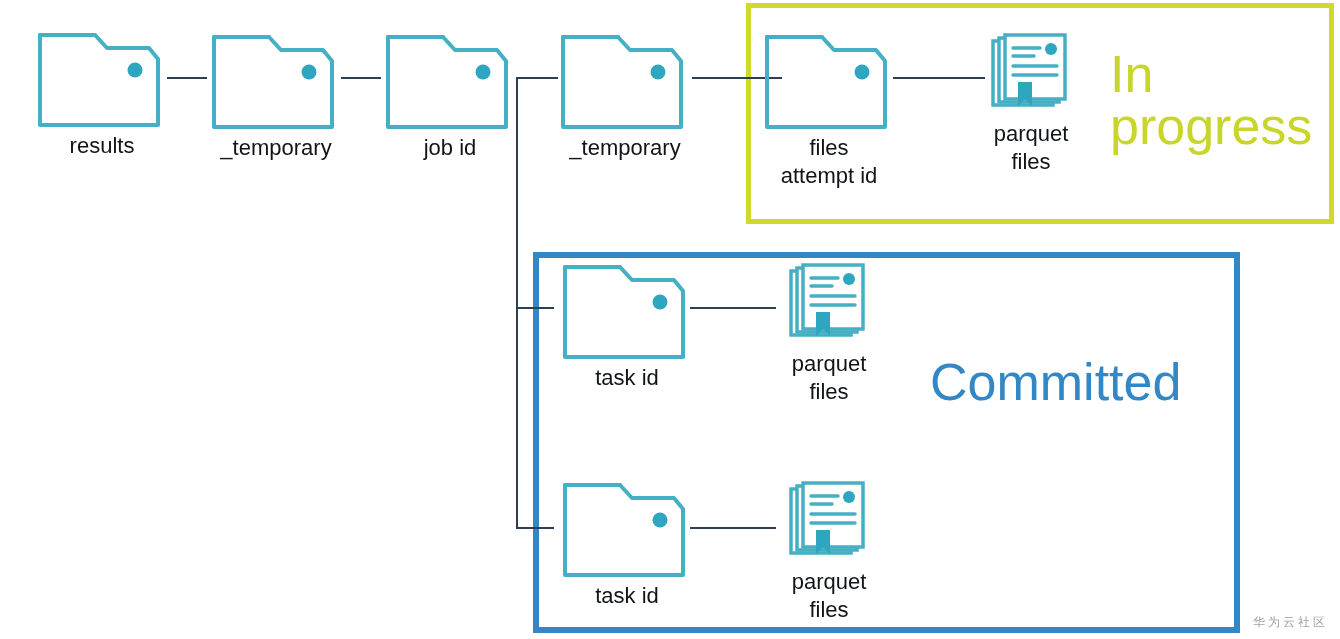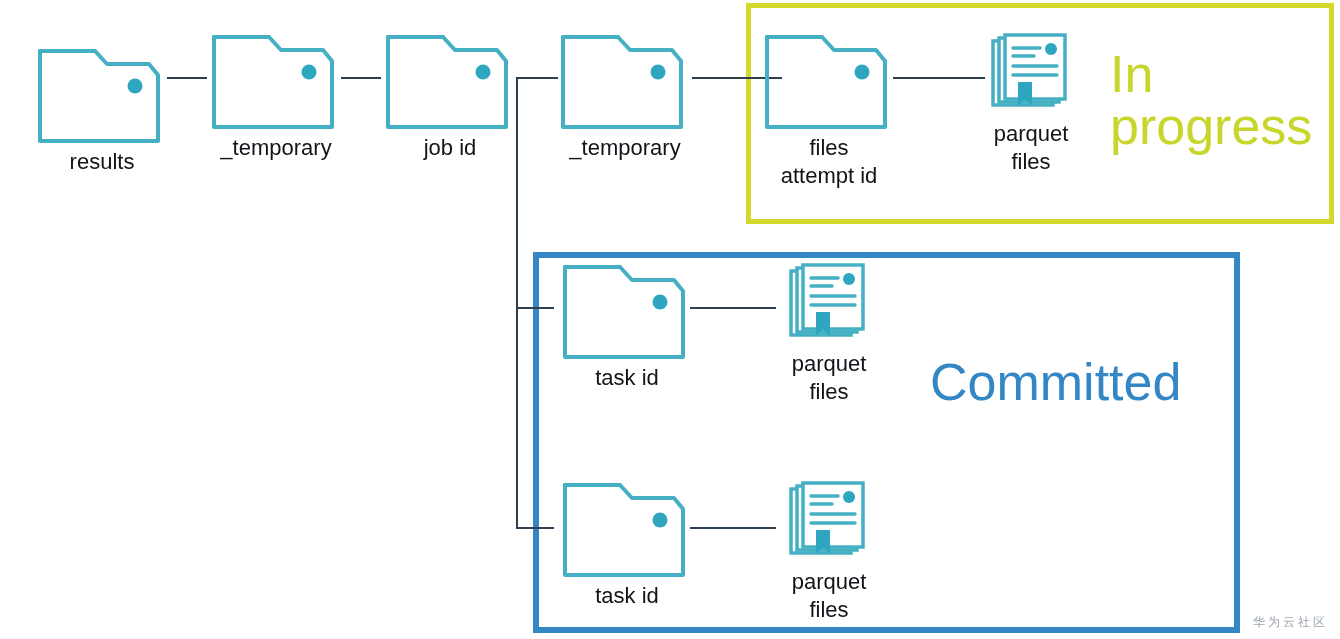--- a/index.html
+++ b/index.html
@@ -122,21 +122,21 @@
   <div class="conn conn-h" style="left:516px; top:527px; width:38px;"></div>
 
   <div class="conn conn-h" style="left:692px; top:77px; width:90px;"></div>
 
   <div class="conn conn-h" style="left:893px; top:77px; width:92px;"></div>
 
   <div class="conn conn-h" style="left:690px; top:307px; width:86px;"></div>
 
   <div class="conn conn-h" style="left:690px; top:527px; width:86px;"></div>
 
-  <div class="node folder" style="left:37px; top:44px;">
+  <div class="node folder" style="left:37px; top:28px;">
     <span>
       <svg width="130" height="100" viewBox="0 0 130 100">
         <path d="M3 22 L3 97 L121 97 L121 31 L112 20 L70 20 L58 7 L3 7 Z" fill="none" stroke="#45b0c4" stroke-width="4" stroke-linejoin="round" stroke-linecap="round"></path>
         <path d="M3 7 L58 7" fill="none" stroke="#45b0c4" stroke-width="4" stroke-linecap="round"></path>
         <circle cx="98" cy="42" r="7.5" fill="#2fa6c0"></circle>
       </svg>
     </span>
     <div class="caption">results</div>
   </div>
 

